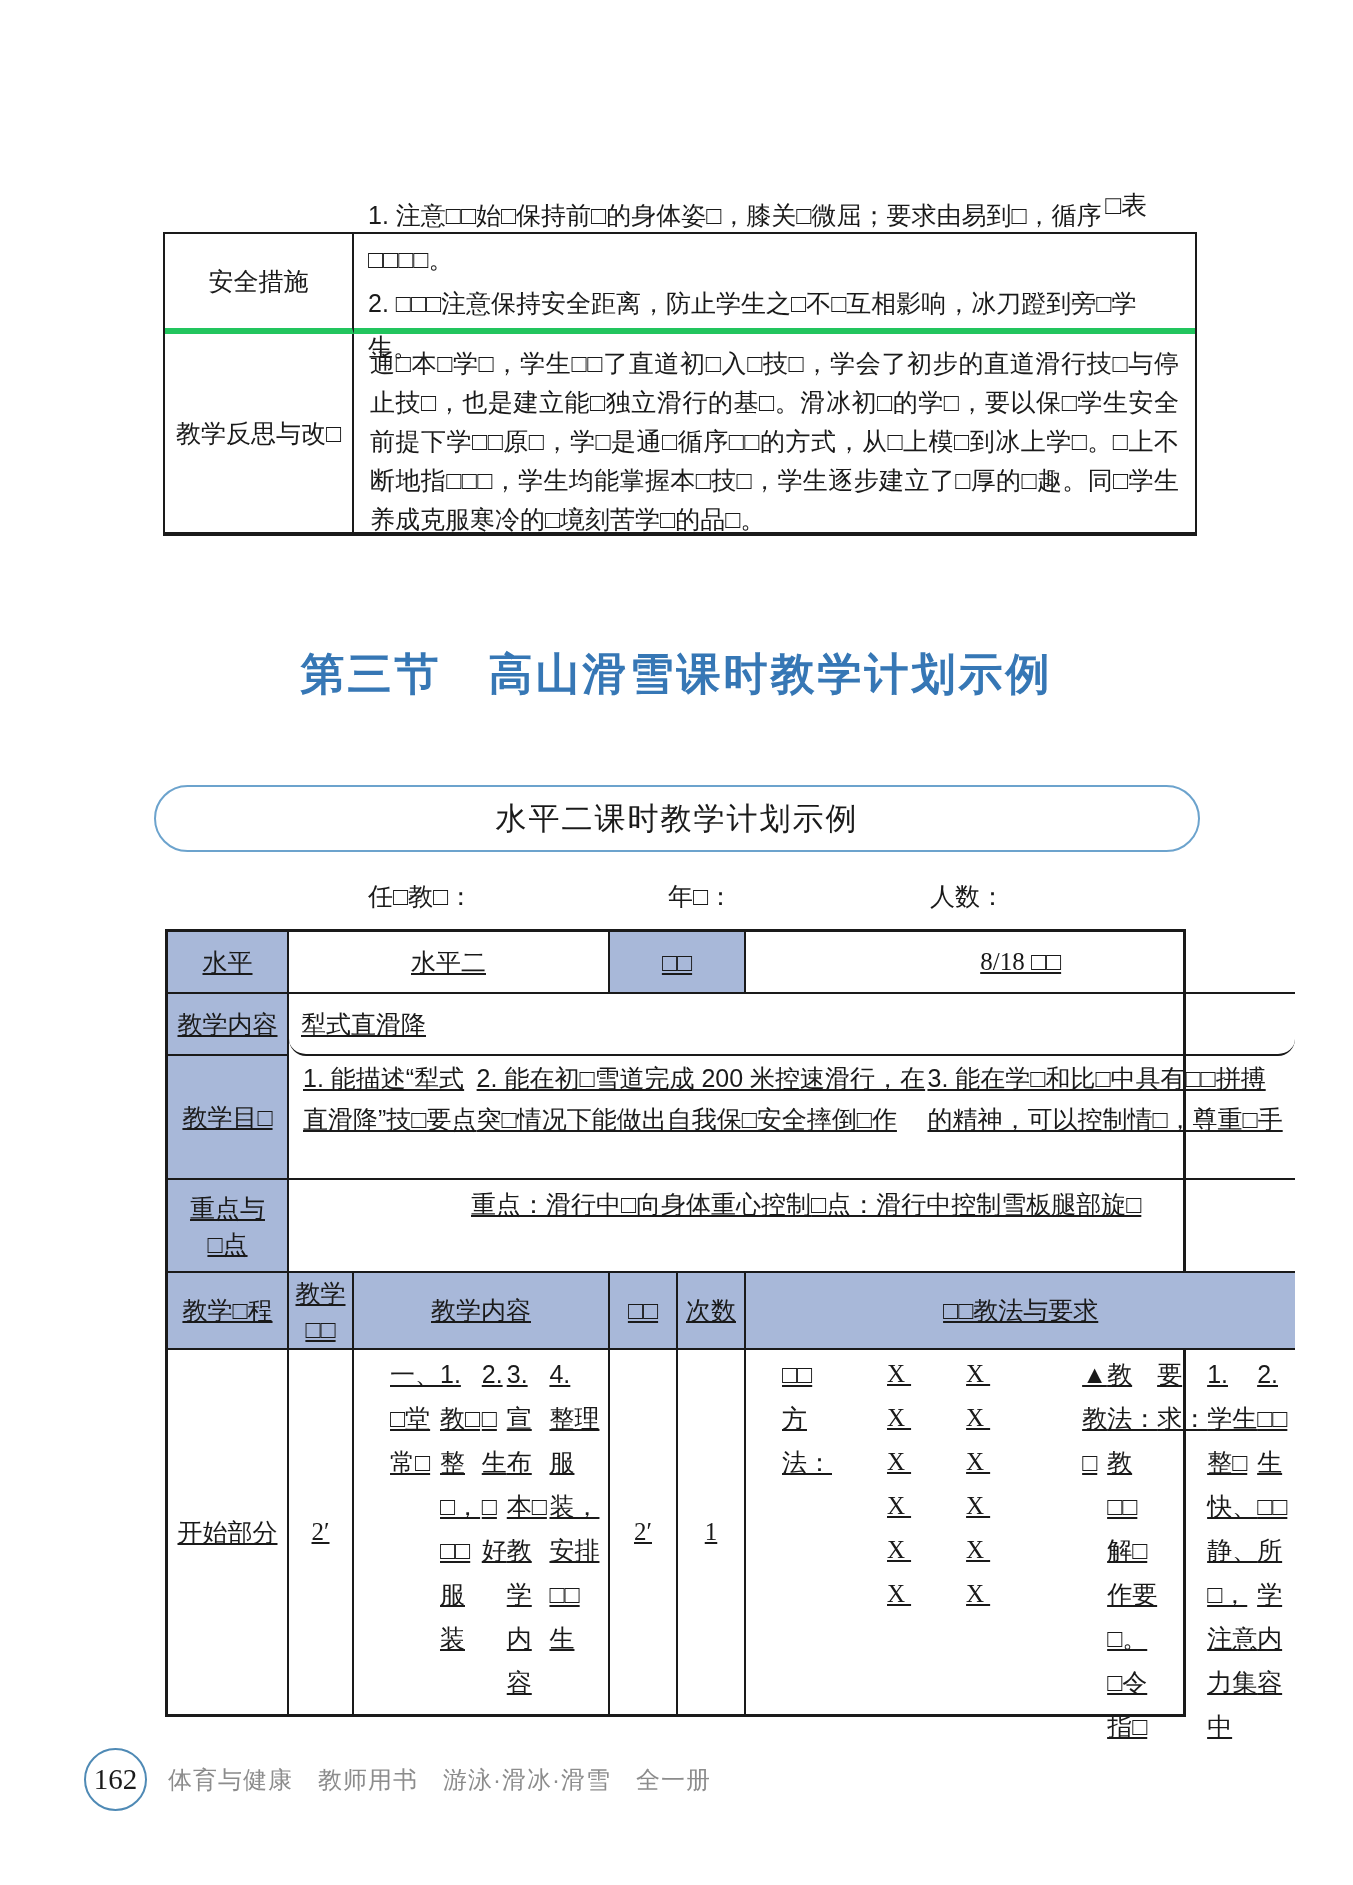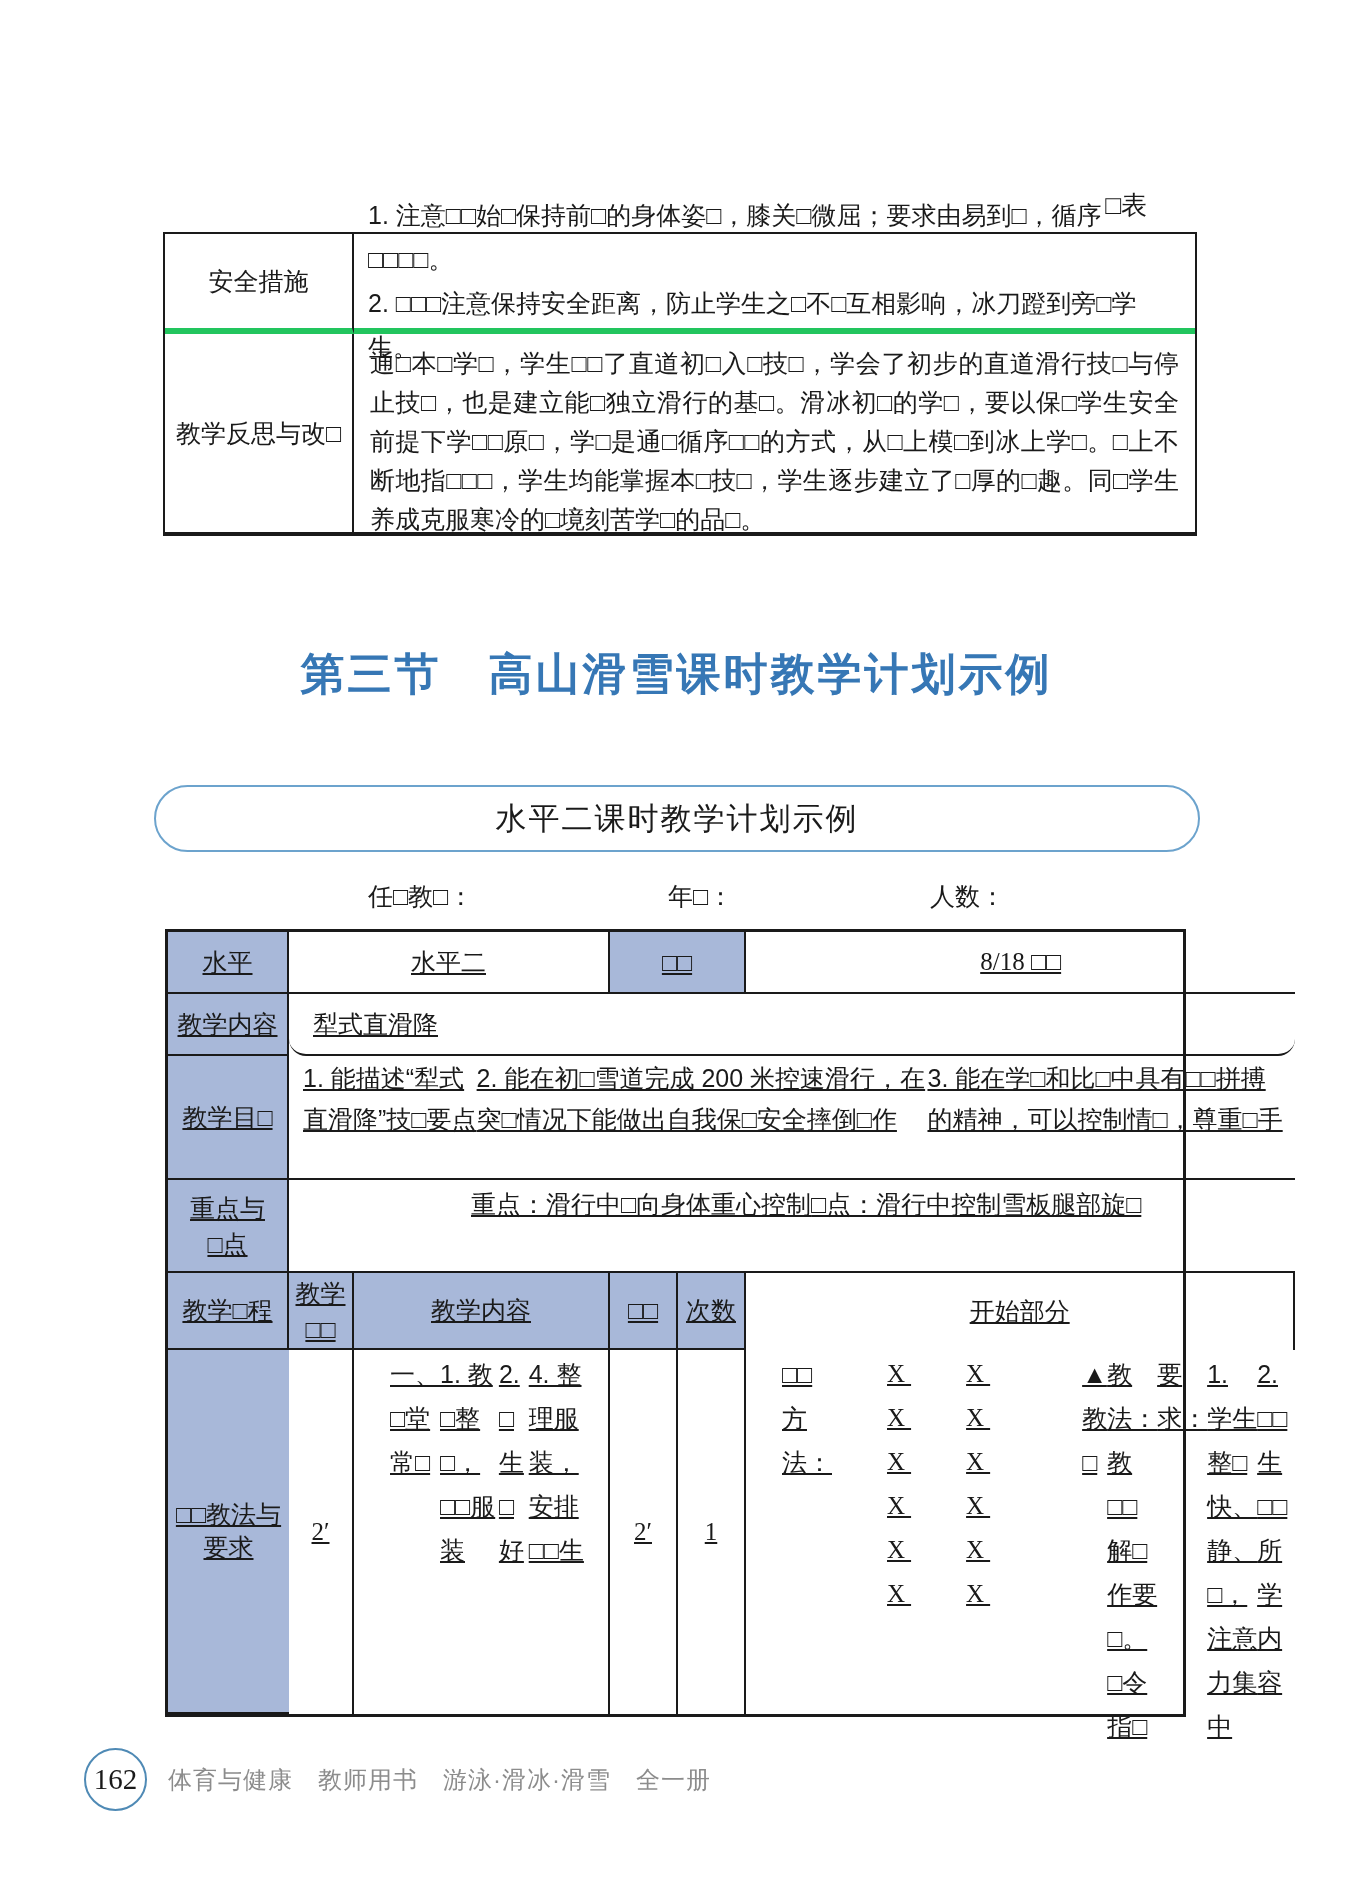--- a/index.html
+++ b/index.html
@@ -66,21 +66,21 @@
     grid-template-columns:121px 65px 256px 68px 68px 1fr;
     grid-template-rows:62px 62px 124px 93px 77px 364px;
     border:3px solid #1a1a1a; background:#fff;text-decoration:underline;
   }
   .t2 .cell { font-size:25px; border-right:2px solid #1a1a1a; border-bottom:2px solid #1a1a1a; }
   .t2 .no-br { border-right:none; }
   .t2 .no-bb { border-bottom:none; }
   .blue { background:#a8b8d9; }
   .cen { display:flex; align-items:center; justify-content:center; text-align:center; }
   .cen2 { display:flex; flex-direction:column; align-items:center; justify-content:center; text-align:center; line-height:36px; }
-  .vpad { display:flex; align-items:center; padding-left:24px;border-radius:17px; }
+  .vpad { display:flex; align-items:center; padding-left:12px;border-radius:17px; }
   .vlines {
     display:flex; flex-direction:row; justify-content:center;
     padding:2px 8px 2px 14px; line-height:41px;
   }
   .vlines.lh44 { line-height:44px;padding-left:36px; }
   .gc2-4 { grid-column:2/4; }
   .gc4-6 { grid-column:4/6; }
   .gc2-7 { grid-column:2/7; }
   .serif { font-family:"Liberation Serif","DejaVu Serif",serif; font-size:27px; }
   .xrow  { padding-left:55px; letter-spacing:6px; word-spacing:12px;
@@ -153,28 +153,29 @@
     </div>
 
     <div class="cell blue cen">教学□程</div>
     <div class="cell blue cen2">
       <div>教学</div>
       <div>□□</div>
     </div>
     <div class="cell blue cen">教学内容</div>
     <div class="cell blue cen">□□</div>
     <div class="cell blue cen">次数</div>
+    <div class="cell blue cen no-br">□□教法与要求</div>
+
     <div class="cell cen no-bb">开始部分</div>
-
-    <div class="cell blue cen no-br">□□教法与要求</div>
     <div class="cell cen no-bb serif">2′</div>
     <div class="cell vlines lh44 no-bb">
       <div>一、□堂常□</div>
       <div>1. 教□整□，□□服装</div>
       <div>2. □生□好</div>
+      <div>3. 宣布本□教学内容</div>
       <div>4. 整理服装，安排□□生</div>
     </div>
     <div class="cell cen no-bb serif">2′</div>
     <div class="cell cen no-bb serif">1</div>
     <div class="cell vlines lh44 no-br no-bb">
       <div>□□方法：</div>
       <div class="xrow">X X X X X X</div>
       <div class="xrow">X X X X X X</div>
       <div class="trow">▲教□</div>
       <div>教法：教□□解□作要□。□令指□</div>

